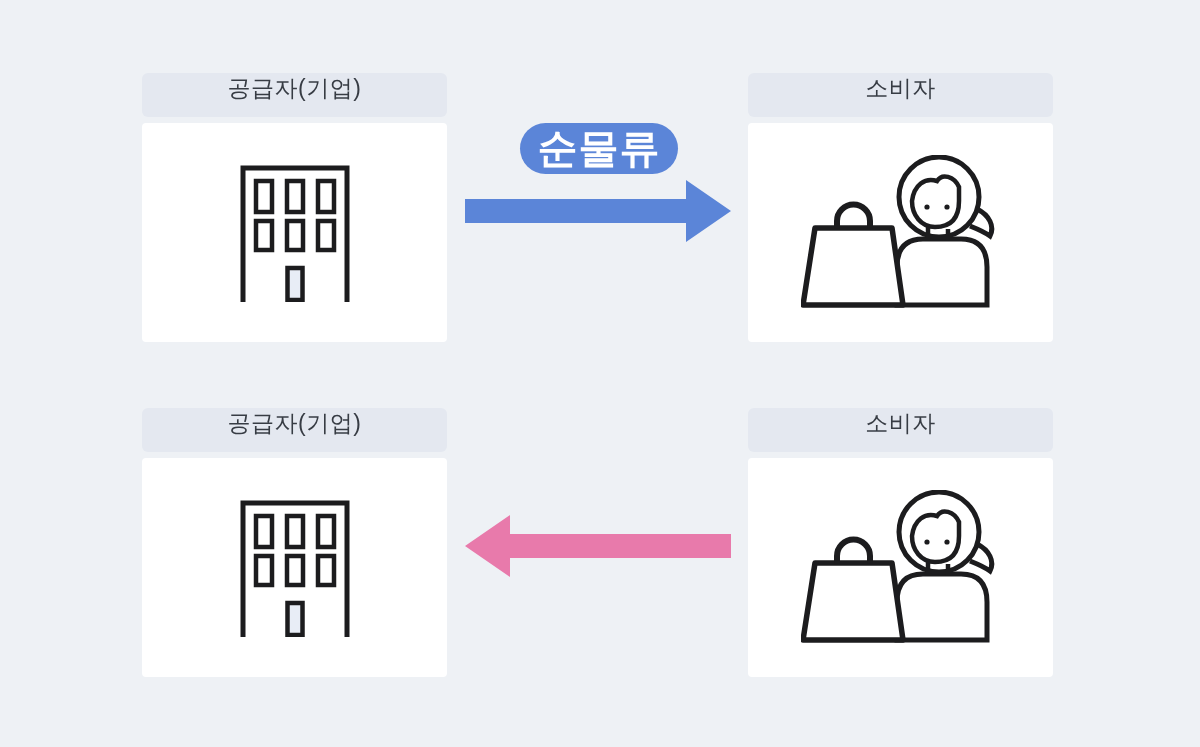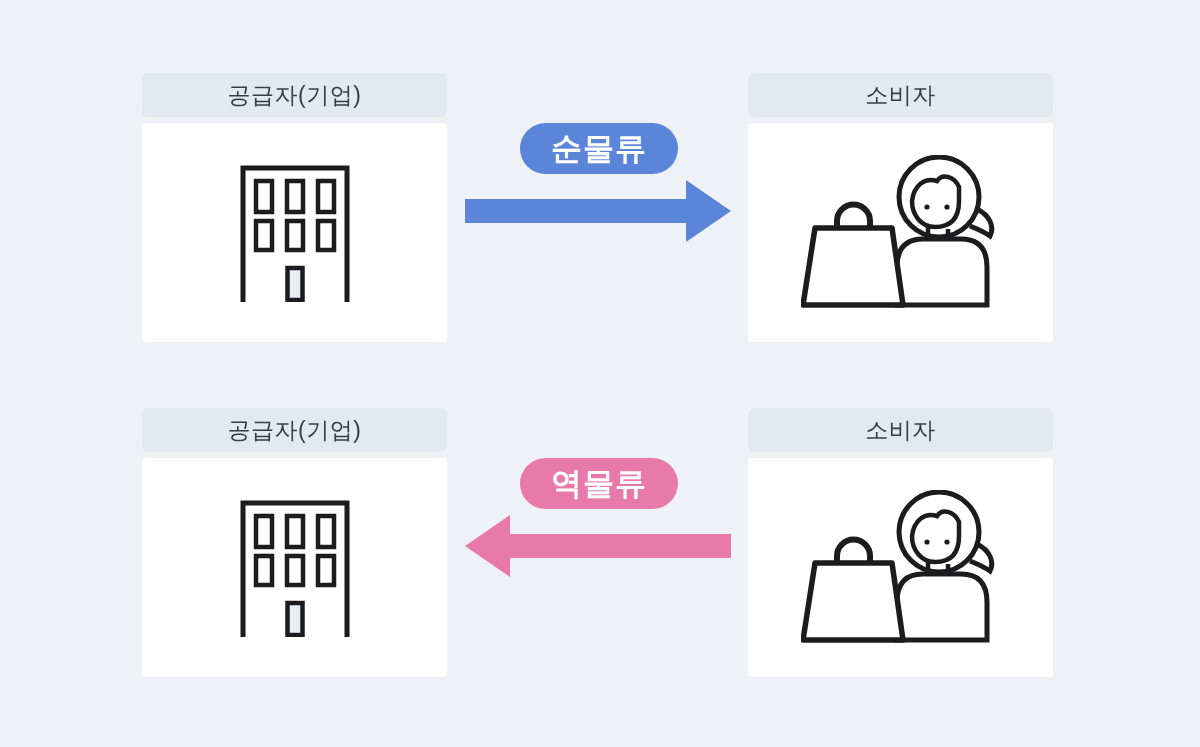--- a/index.html
+++ b/index.html
@@ -16,41 +16,41 @@
   .row.row2 { top: 408px; }
 
   .card { position: absolute; width: 305px; height: 269px; }
   .card.supplier { left: 142px; }
   .card.consumer { left: 748px; text-decoration: underline; }
 
   .card-header {
     position: absolute; top: 0; left: 0; right: 0; height: 44px;
     background: #e4e8f0;
     border-radius: 6px;
-    display: flex; align-items: center; justify-content: center;
+    display: flex; justify-content: center;
     color: #373c44;
     font-size: 23px;
     font-weight: 500;
     letter-spacing: 0.5px;
   }
   .card-body {
     position: absolute; top: 50px; left: 0; right: 0; bottom: 0;
     background: #ffffff;
     border-radius: 4px;
     display: flex; align-items: center; justify-content: center;
   }
 
   .flow { position: absolute; left: 447px; top: 0; width: 301px; height: 269px; }
   .flow-pill {
     position: absolute; left: 73px; top: 50px;
     width: 158px; height: 51px;
     border-radius: 26px;
     display: flex; align-items: center; justify-content: center;
     color: #ffffff;
-    font-size: 31px;
+    font-size: 40px;
     font-weight: 700;
     letter-spacing: 1px;
   }
   .row1 .flow-pill { background: #5b85d8; }
   .row2 .flow-pill { background: #e87aab; }
   .flow-arrow { position: absolute; left: 18px; top: 107px; }
 
   .icon-svg { display: block; }
 </style>
 </head>
@@ -127,23 +127,20 @@
             <rect x="17" y="57" width="16" height="29"></rect>
             <rect x="48" y="57" width="16" height="29"></rect>
             <rect x="79" y="57" width="16" height="29"></rect>
             <rect x="48.5" y="104" width="15" height="32" fill="#e8edf6"></rect>
           </g>
         </svg>
       </div>
     </section>
 
     <div class="flow">
-      <div class="flow-pill">
-        <span>역물류</span>
-      </div>
       <svg class="flow-arrow" width="266" height="62" viewBox="0 0 266 62">
         <polygon points="266,19 45,19 45,0 0,31 45,62 45,43 266,43" fill="#e87aab"></polygon>
       </svg>
     </div>
 
     <section class="card consumer">
       <header class="card-header">
         <span>소비자</span>
       </header>
       <div class="card-body">

